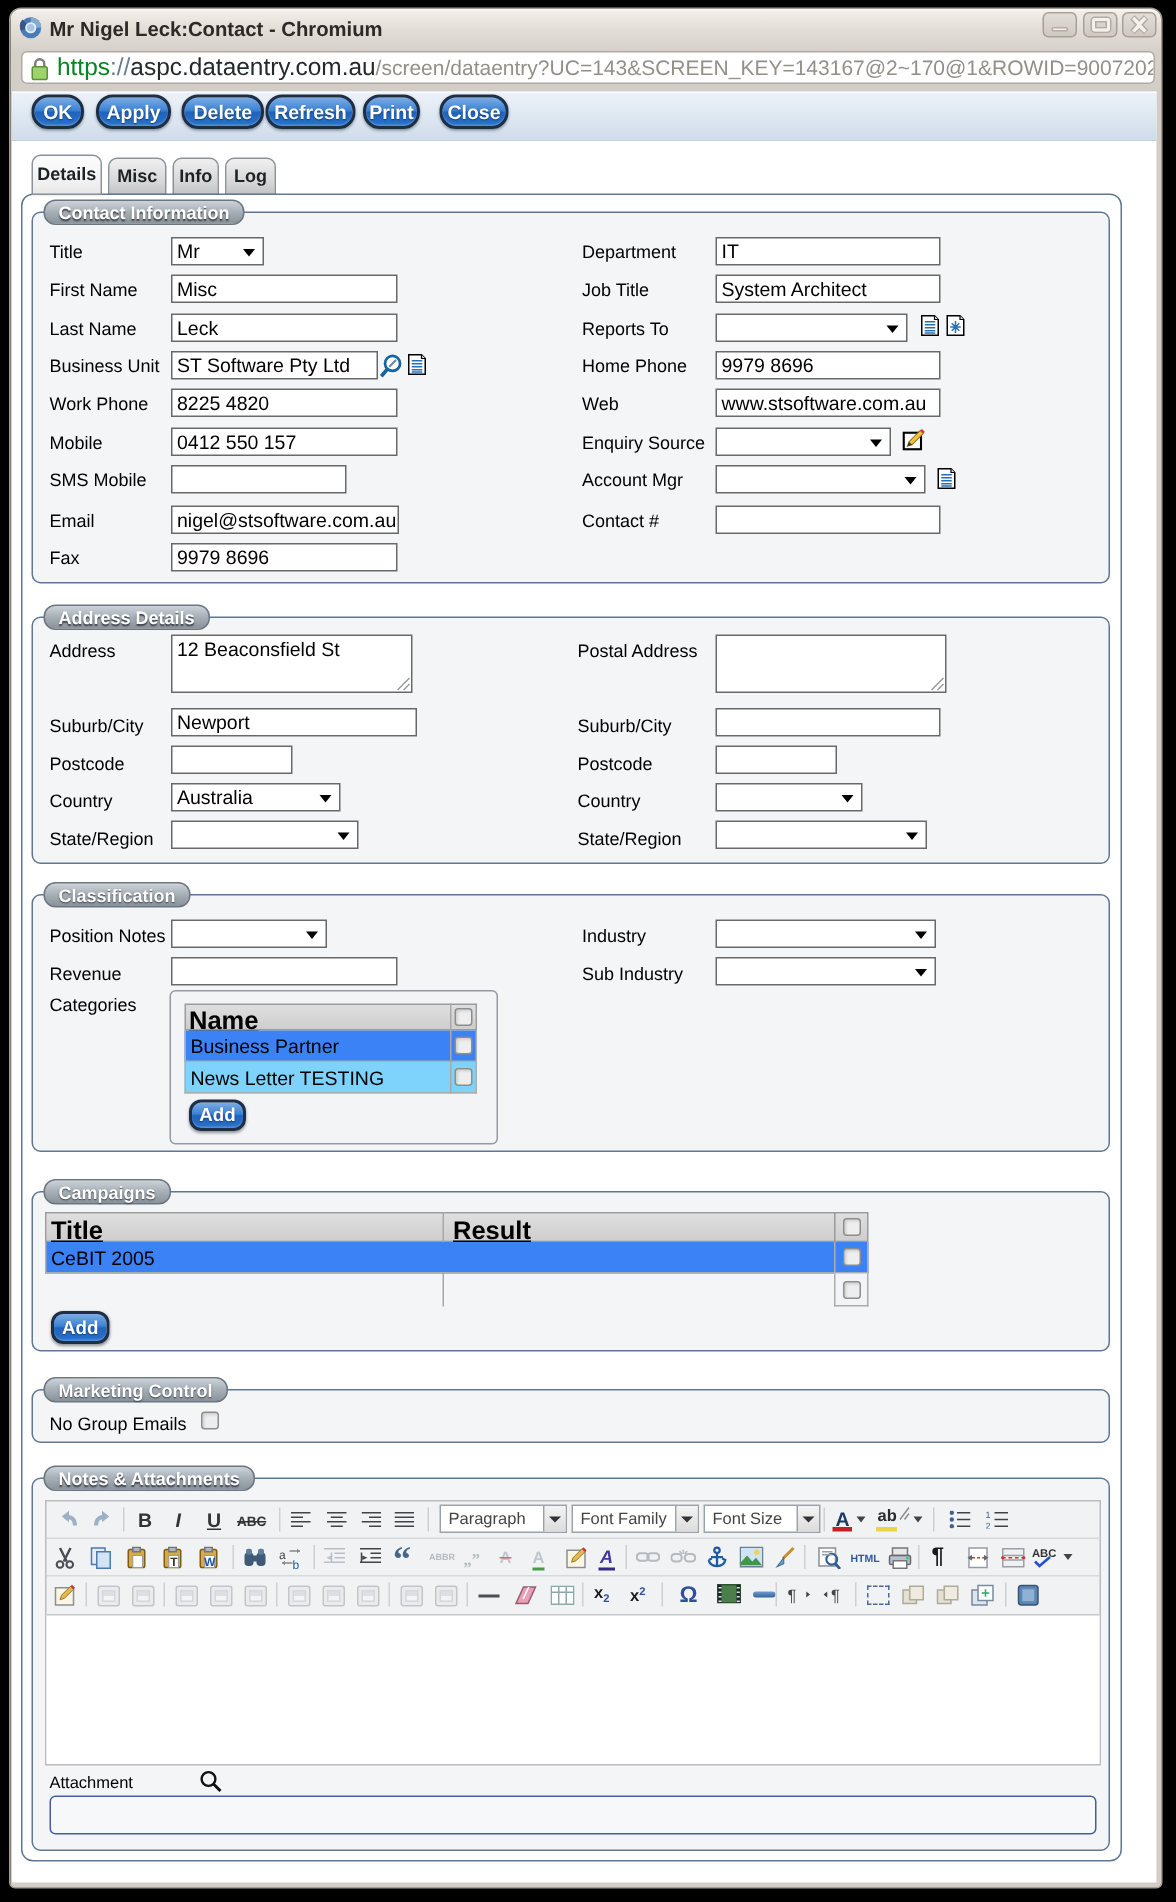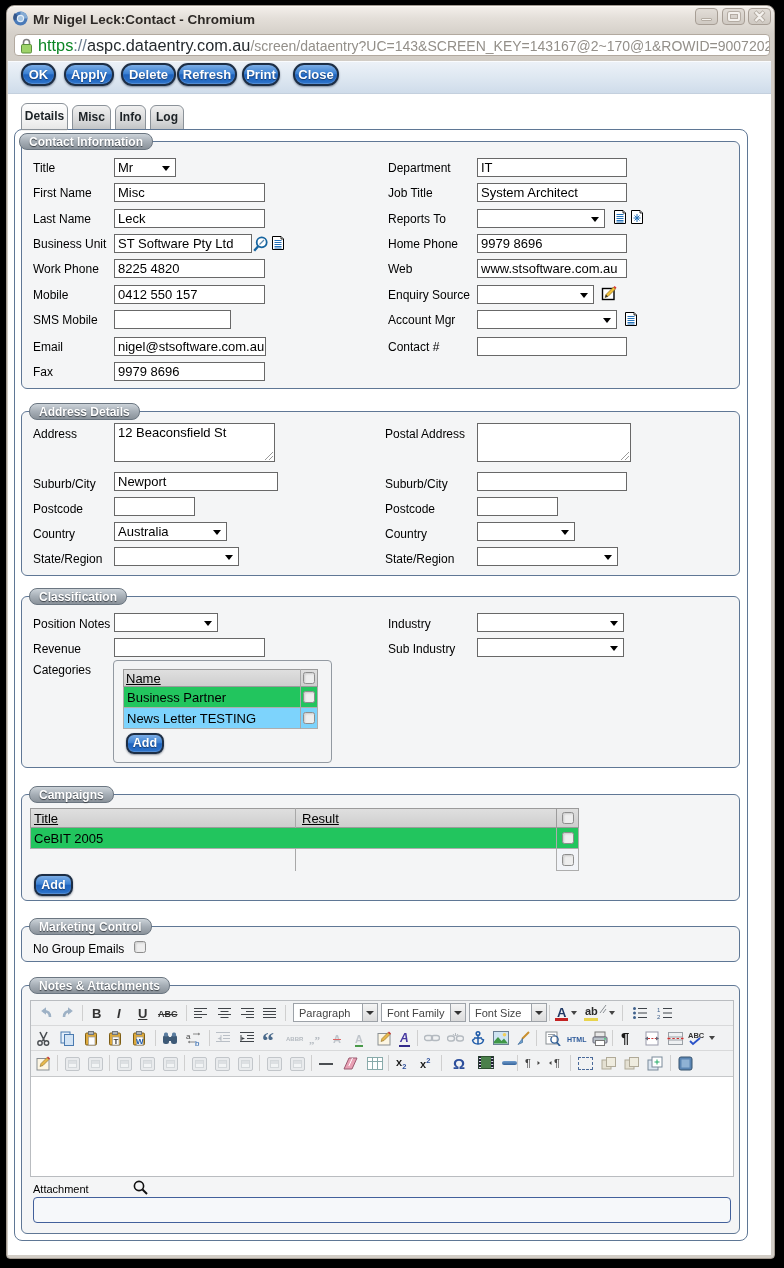--- a/index.html
+++ b/index.html
@@ -10,23 +10,23 @@
 #btnstrip{position:absolute;left:8px;top:61px;width:763px;height:33px;background:linear-gradient(180deg,#edf2f8 0,#dde7f1 55%,#cfdcea 100%);border-bottom:1px solid #c4d0de;box-shadow:inset 0 1px 0 #fafcfe}
 .lb{position:absolute;font-size:12px;color:#000;white-space:nowrap}
 .inp{position:absolute;background:#fff;border:1px solid #686868;font:13px "Liberation Sans",sans-serif;color:#000;padding:1px 1px 0 3px;white-space:nowrap;overflow:hidden;height:19px}
 .sel{position:absolute;background:#fff;border:1px solid #686868;font:13px "Liberation Sans",sans-serif;color:#000;padding:1px 1px 0 3px;white-space:nowrap;overflow:hidden;height:19px}
 .sel i{position:absolute;right:5px;top:7px;width:0;height:0;border:4px solid transparent;border-top:5px solid #000;border-bottom:none}
 .fs{position:absolute;border:1px solid #5f7795;border-radius:6px;background:#f4f5f6}
 .leg{position:absolute;height:17px;line-height:16px;padding:0 9px;border-radius:8px;background:linear-gradient(180deg,#ccd3d9 0,#a6aeb6 50%,#8a929a 100%);border:1px solid #6b7681;font-weight:bold;font-size:12px;color:#fff;text-shadow:0 1px 1px rgba(52,58,64,.95);white-space:nowrap}
 .bb{position:absolute;border-radius:11px;background:linear-gradient(180deg,#7cade5 0,#3c82d4 45%,#1f63bd 52%,#2a72ca 100%);border:2px solid #1d2e45;color:#fff;font-weight:bold;font-size:13px;text-align:center;text-shadow:0 1px 1px rgba(0,0,0,.45);box-shadow:0 1px 2px rgba(20,30,50,.45),inset 0 -1px 1px rgba(255,255,255,.22)}
 .cb{position:absolute;width:12px;height:12px;border:1px solid #8d8d8d;border-radius:2.5px;background:#eee;box-shadow:inset 1px 1px 2px rgba(0,0,0,.15)}
 .tab{position:absolute;border:1px solid #8b9299;border-radius:6px 6px 0 0;font-weight:bold;font-size:12px;text-align:center;color:#1c2226}
-.thead{position:absolute;background:linear-gradient(180deg,#dfdfdf 0,#cecece 100%);border:1px solid #9b9b9b;font-weight:normal;font-size:13px}
+.thead{position:absolute;background:linear-gradient(180deg,#dfdfdf 0,#cecece 100%);border:1px solid #9b9b9b;font-weight:bold;font-size:17px}
 .thead u{position:absolute;left:3px;top:2px}
-.trow{position:absolute;background:#22c55e;border:1px solid #adadad;border-top:none;font-size:13px}
+.trow{position:absolute;background:#3b82f6;border:1px solid #adadad;border-top:none;font-size:13px}
 .trow span{position:absolute;left:3px;top:3px;white-space:nowrap}
 .tico{position:absolute;width:16px;height:16px}
 .tsep{position:absolute;width:1px;height:16px;background:#cfcfcf}
 .tgray{position:absolute;width:15px;height:14px;border:1px solid #c2c6ca;background:#e9ebed;border-radius:2px}
 .tgray:after{content:"";position:absolute;left:2px;right:2px;top:2px;bottom:2px;border:1px solid #d4d8db;background:linear-gradient(#dde0e3 0,#dde0e3 3px,#f2f4f5 3px)}
 .tt{position:absolute;font-weight:bold;color:#333;text-align:center;white-space:nowrap}
 .combo{position:absolute;height:19px;background:#fff;border:1px solid #9da2a8;font-size:11px;color:#444;padding:3px 0 0 5px}
 .combo b{position:absolute;right:0;top:0;width:15px;height:17px;background:linear-gradient(#f4f4f4,#dcdcdc);border-left:1px solid #9da2a8}
 .combo b:after{content:"";position:absolute;left:3px;top:7px;border:4px solid transparent;border-top:4px solid #333}
 </style>
@@ -101,21 +101,21 @@
 
   <div class="tab" style="left:21px;top:103px;width:47px;height:27px;line-height:25px;background:linear-gradient(180deg,#fdfdfd 0,#f1f1f1 70%,#e7e7e7 100%);z-index:3">Details</div>
   <div class="tab" style="left:72px;top:105px;width:39px;height:25px;line-height:23px;background:linear-gradient(180deg,#f0f0f0 0,#d4d5d6 70%,#c2c4c6 100%)">Misc</div>
   <div class="tab" style="left:115px;top:105px;width:31px;height:25px;line-height:23px;background:linear-gradient(180deg,#f0f0f0 0,#d4d5d6 70%,#c2c4c6 100%)">Info</div>
   <div class="tab" style="left:150px;top:105px;width:34px;height:25px;line-height:23px;background:linear-gradient(180deg,#f0f0f0 0,#d4d5d6 70%,#c2c4c6 100%)">Log</div>
 
   <div style="position:absolute;left:14px;top:129px;width:734px;height:1112px;border:1px solid #5f7795;border-radius:8px;background:#fff"></div>
   <div style="position:absolute;left:22px;top:129px;width:45px;height:2px;background:#f1f1f1;z-index:2"></div>
 
   <div class="fs" style="left:21px;top:141px;width:719px;height:248px"></div>
-  <div class="leg" style="left:19px;top:133px">Contact Information</div>
+  <div class="leg" style="left:29px;top:133px">Contact Information</div>
   <span class="lb" style="left:33px;top:161px">Title</span>
   <span class="lb" style="left:33px;top:186px">First Name</span>
   <span class="lb" style="left:33px;top:212px">Last Name</span>
   <span class="lb" style="left:33px;top:237px">Business Unit</span>
   <span class="lb" style="left:33px;top:262px">Work Phone</span>
   <span class="lb" style="left:33px;top:288px">Mobile</span>
   <span class="lb" style="left:33px;top:313px">SMS Mobile</span>
   <span class="lb" style="left:33px;top:340px">Email</span>
   <span class="lb" style="left:33px;top:365px">Fax</span>
   <div class="sel" style="left:114px;top:158px;width:62px">Mr<i></i></div>

